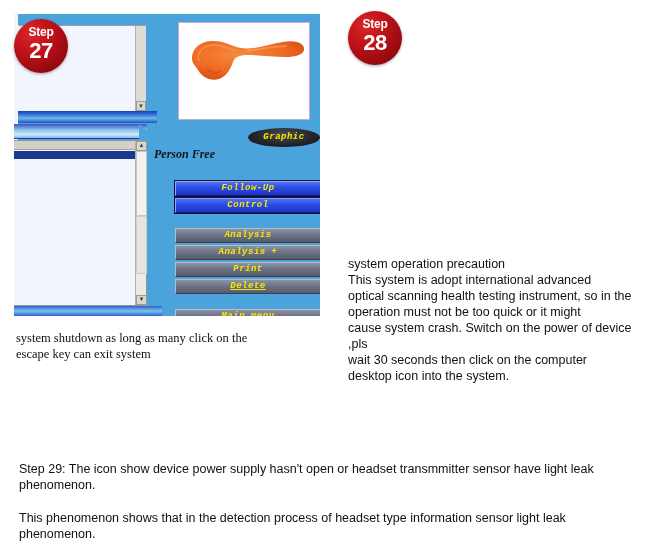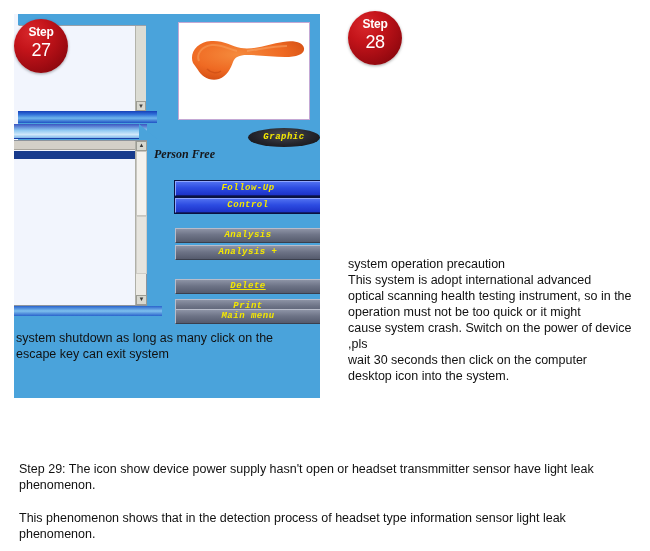--- a/index.html
+++ b/index.html
@@ -14,21 +14,21 @@
     font-family: "Liberation Sans", sans-serif;
     overflow: hidden;
   }
 
   
   #app-screenshot {
     position: absolute;
     left: 14px;
     top: 14px;
     width: 306px;
-    height: 384px;
+    height: 302px;
     background: #4aa3db;
     overflow: hidden;
   }
 
   
   .capture-left-gutter {
     position: absolute;
     left: 0; top: 0;
     width: 4px; height: 302px;
     background: #f2f5fd;
@@ -243,21 +243,21 @@
     border-top: 1px solid #b8bcca;
     border-left: 1px solid #b8bcca;
     border-right: 1px solid #3a3f4d;
     border-bottom: 1px solid #3a3f4d;
     text-align: center;
   }
   .btn-followup { top: 167px; }
   .btn-control  { top: 184px; }
   .btn-analysis { top: 214px; }
   .btn-analysisplus { top: 231px; }
-  .btn-print    { top: 248px; margin-top: 37px; }
+  .btn-print    { top: 248px; }
   .btn-delete   { top: 265px; text-decoration: underline; }
   .btn-mainmenu { top: 295px; }
 
   
   .step-badge {
     position: absolute;
     width: 54px;
     height: 54px;
     border-radius: 50%;
     background: radial-gradient(circle at 32% 26%, #d8282c 0%, #c4141a 32%, #a00b12 65%, #76040a 100%);
@@ -269,41 +269,42 @@
   .step-badge .step-word {
     display: block;
     margin-top: 7px;
     font-size: 12px;
     font-weight: bold;
     line-height: 13px;
     letter-spacing: -0.2px;
   }
   .step-badge .step-num {
     display: block;
-    font-size: 18px;
-    font-weight: normal;
+    font-size: 22px;
+    font-weight: bold;
     line-height: 23px;
     letter-spacing: -0.5px;
   }
   #step-badge-27 { left: 14px; top: 19px; }
   #step-badge-28 { left: 348px; top: 11px; }
 
   
   .para {
     position: absolute;
     font-family: "Liberation Sans", sans-serif;
     font-size: 12.5px;
     line-height: 16px;
     color: #111111;
     white-space: pre-line;
   }
   #caption-left {
     left: 16px;
     top: 330px;
     width: 316px;
+    font-family: Liberation Serif, serif;
   }
   #precaution-block {
     left: 348px;
     top: 256px;
     width: 300px;
   }
   #step29-block {
     left: 19px;
     top: 461px;
     width: 612px;

